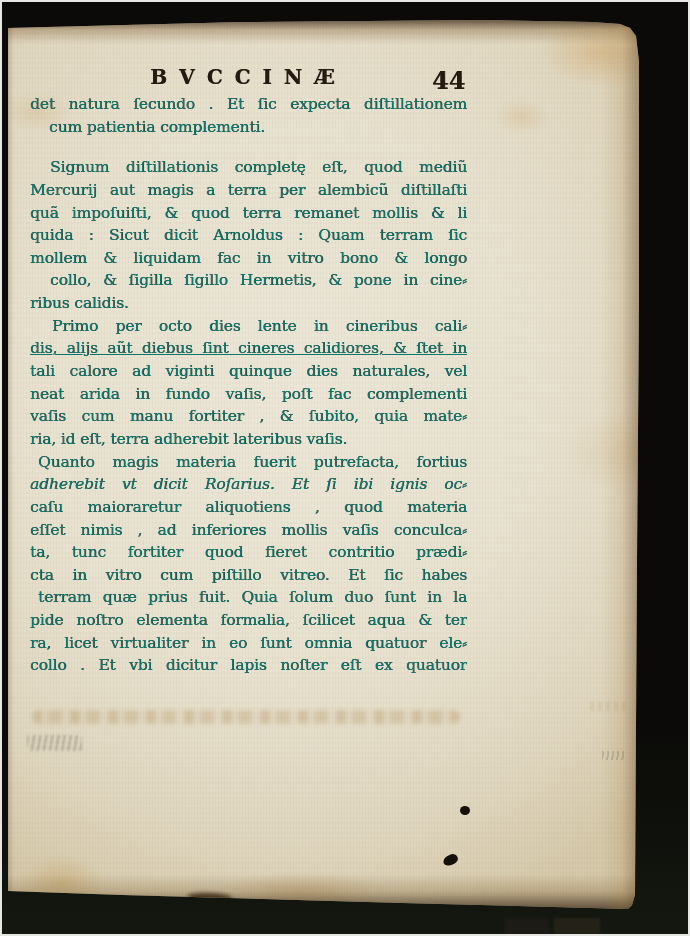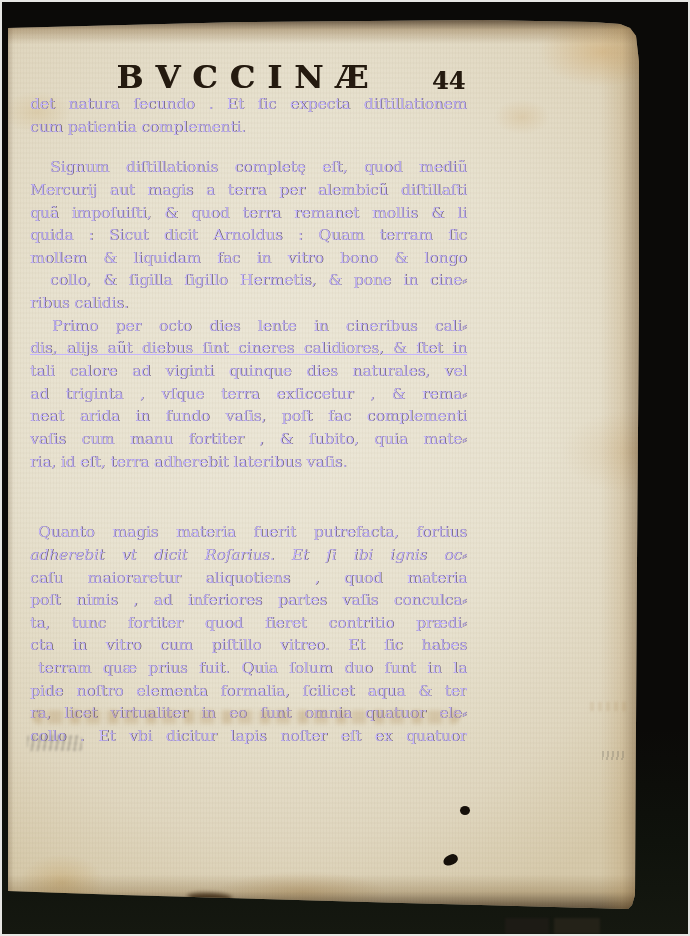--- a/index.html
+++ b/index.html
@@ -45,31 +45,31 @@
   .sh-bottom{position:absolute;left:0;right:40px;top:872px;height:36px;
     background:linear-gradient(0deg,rgba(40,24,8,.7) 0%,rgba(120,90,45,.3) 50%,rgba(120,90,45,0) 100%);}
   .sh-right{position:absolute;left:598px;width:40px;top:0;bottom:0;
     background:linear-gradient(90deg,rgba(160,120,60,0) 0%,rgba(160,120,60,.18) 55%,rgba(90,60,25,.45) 100%);}
   .sh-left{position:absolute;left:0;width:12px;top:0;bottom:0;
     background:linear-gradient(90deg,rgba(70,45,18,.4),rgba(70,45,18,0));}
 
   .header{position:absolute;left:28px;top:60px;width:437px;height:32px;color:#241a0f;}
   .running-title{
     position:absolute;left:0;right:0;text-align:center;
-    font-size:32px;font-weight:700;letter-spacing:12px;line-height:30px;
+    font-size:20px;font-weight:700;letter-spacing:12px;line-height:30px;
     text-shadow:.4px 0 0 rgba(36,26,15,.8);
   }
   .page-number{
     position:absolute;left:402px;top:4px;font-size:24px;font-weight:700;
     text-shadow:.4px 0 0 rgba(36,26,15,.8);
   }
   .textblock{
     position:absolute;left:28px;top:91px;width:437px;
     font-size:15.5px;line-height:22.65px;letter-spacing:-.15px;
-    color:#c4b5fd;text-shadow:.35px 0 0 rgba(39,25,14,.9);
+    color:#0f766e;text-shadow:.35px 0 0 rgba(39,25,14,.9);
   }
   .ln{text-align:justify;text-align-last:justify;height:22.65px;overflow:hidden;}
   .ln.end{text-align-last:left;}
 
   .bleed-line{
     position:absolute;left:30px;top:708px;width:428px;height:14px;border-radius:7px;
     background:repeating-linear-gradient(90deg,rgba(165,125,65,.5) 0 10px,rgba(165,125,65,.12) 10px 16px,rgba(165,125,65,.42) 16px 30px,rgba(165,125,65,.1) 30px 38px);
     filter:blur(2px);opacity:.55;
   }
   .scribble{
@@ -112,39 +112,38 @@
     <div class="sh-right"></div>
     <div class="sh-left"></div>
 
     <div class="header">
       <div class="running-title">BVCCINÆ</div>
       <div class="page-number">44</div>
     </div>
 
     <div class="textblock">
         <div class="ln" style="text-indent: 0px;">det natura ſecundo . Et ſic expecta diſtillationem</div>
-        <div class="ln end" style="text-indent: 0px;">cum patientia complementi.</div>
+        <div class="ln end" style="text-indent: 0px; margin-left: 19px;">cum patientia complementi.</div>
         <div class="ln" style="text-indent: 20px; margin-top: 18px;">Signum diſtillationis completę eſt, quod mediũ</div>
         <div class="ln" style="text-indent: 0px;">Mercurij aut magis a terra per alembicũ diſtillaſti</div>
         <div class="ln" style="text-indent: 0px;">quã impoſuiſti, &amp; quod terra remanet mollis &amp; li</div>
         <div class="ln" style="text-indent: 0px;">quida : Sicut dicit Arnoldus : Quam terram ſic</div>
         <div class="ln" style="text-indent: 0px;">mollem &amp; liquidam fac in vitro bono &amp; longo</div>
         <div class="ln" style="text-indent: 0px; margin-left: 20px;">collo, &amp; ſigilla ſigillo Hermetis, &amp; pone in cine⸗</div>
         <div class="ln end" style="text-indent: 0px;">ribus calidis.</div>
         <div class="ln" style="text-indent: 22px;">Primo per octo dies lente in cineribus cali⸗</div>
         <div class="ln" style="text-indent: 0px; text-decoration: underline;">dis, alijs aũt diebus ſint cineres calidiores, &amp; ſtet in</div>
         <div class="ln" style="text-indent: 0px;">tali calore ad viginti quinque dies naturales, vel</div>
-        <div class="ln" style="text-indent: 0px;">ad triginta , vſque terra exſiccetur , &amp; rema⸗</div>
         <div class="ln" style="text-indent: 0px;">neat arida in fundo vaſis, poſt fac complementi</div>
         <div class="ln" style="text-indent: 0px;">vaſis cum manu fortiter , &amp; ſubito, quia mate⸗</div>
         <div class="ln end" style="text-indent: 0px;">ria, id eſt, terra adherebit lateribus vaſis.</div>
-        <div class="ln" style="text-indent: 8px; margin-top: 48px;">Quanto magis materia fuerit putrefacta, fortius</div>
+        <div class="ln" style="text-indent: 8px;">Quanto magis materia fuerit putrefacta, fortius</div>
         <div class="ln" style="text-indent: 0px; font-style: italic;">adherebit vt dicit Roſarius.  Et ſi ibi ignis oc⸗</div>
         <div class="ln" style="text-indent: 0px;">caſu maioraretur aliquotiens , quod materia</div>
-        <div class="ln" style="text-indent: 0px;">poſt nimis , ad inferiores partes vaſis conculca⸗</div>
+        <div class="ln" style="text-indent: 0px;">eſſet nimis , ad inferiores mollis vaſis conculca⸗</div>
         <div class="ln" style="text-indent: 0px;">ta, tunc fortiter quod fieret contritio prædi⸗</div>
         <div class="ln" style="text-indent: 0px;">cta in vitro cum piſtillo vitreo.  Et ſic habes</div>
         <div class="ln" style="text-indent: 0px; margin-left: 8px;">terram quæ prius fuit. Quia ſolum duo ſunt in la</div>
         <div class="ln" style="text-indent: 0px;">pide noſtro elementa formalia, ſcilicet aqua &amp; ter</div>
         <div class="ln" style="text-indent: 0px;">ra, licet virtualiter in eo ſunt omnia quatuor ele⸗</div>
         <div class="ln" style="text-indent: 0px;">collo . Et vbi dicitur lapis noſter eſt ex quatuor</div>
       </div>
 
     <div class="bleed-line"></div>
     <div class="scribble"></div>

